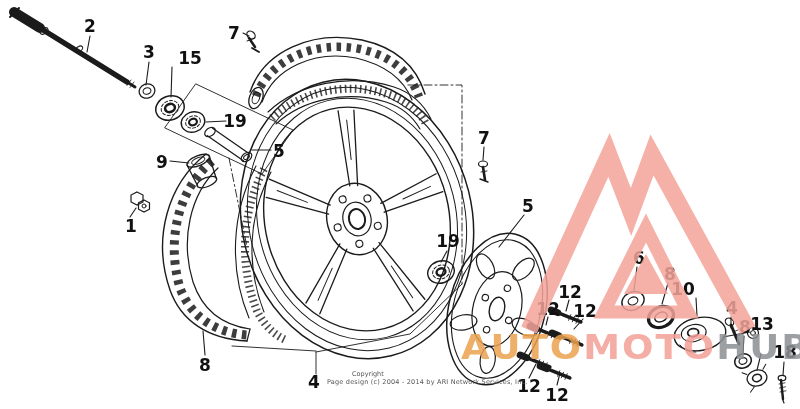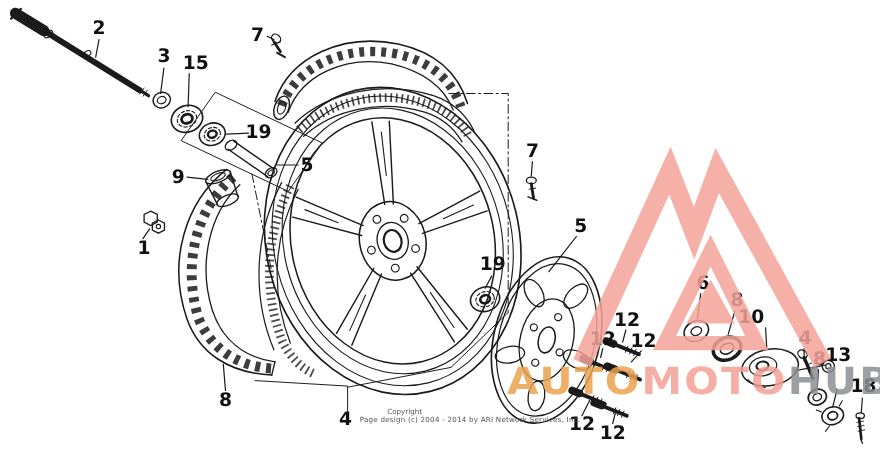--- a/index.html
+++ b/index.html
@@ -278,21 +278,21 @@
         <path d="M583,319 L574,329"></path>
         <path d="M529,378 L536,364"></path>
         <path d="M557,385 L560,373"></path>
       </g>
     </g>
   </svg>
 
   <div class="callouts" id="callouts">
       <span style="left: 90px; top: 26px;">2</span>
       <span style="left: 149px; top: 52px;">3</span>
-      <span style="left: 178px; top: 58px;">15</span>
+      <span style="left: 190px; top: 58px;">15</span>
       <span style="left: 234px; top: 33px;">7</span>
       <span style="left: 235px; top: 121px;">19</span>
       <span style="left: 279px; top: 151px;">5</span>
       <span style="left: 162px; top: 162px;">9</span>
       <span style="left: 131px; top: 226px;">1</span>
       <span style="left: 205px; top: 365px;">8</span>
       <span style="left: 314px; top: 382px;">4</span>
       <span style="left: 528px; top: 206px;">5</span>
       <span style="left: 484px; top: 138px;">7</span>
       <span style="left: 448px; top: 241px;">19</span>

